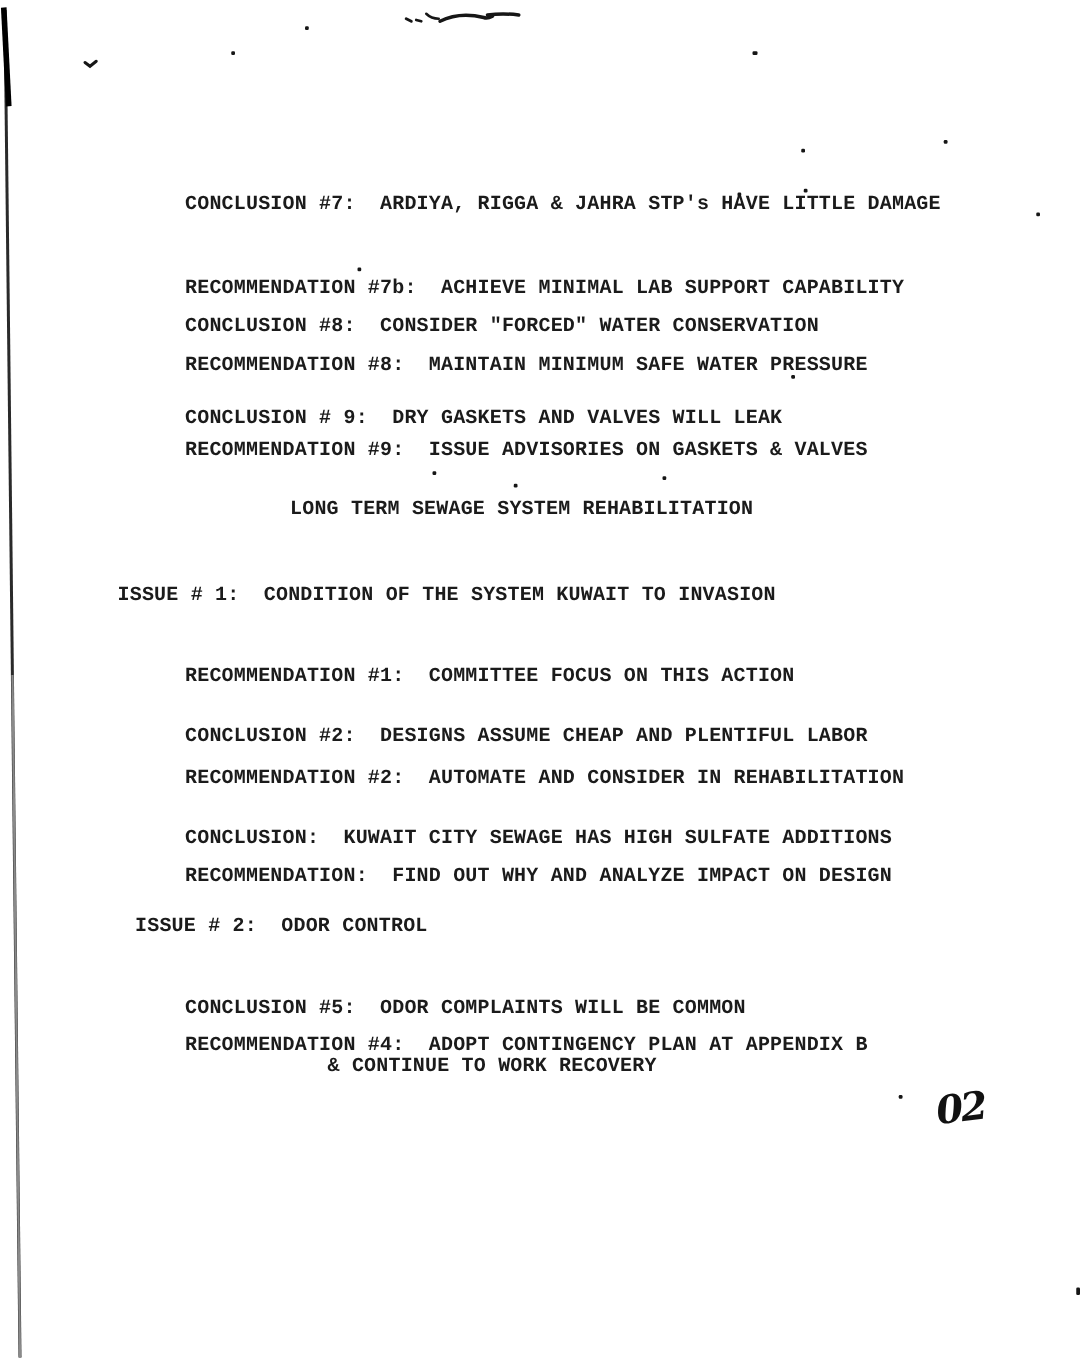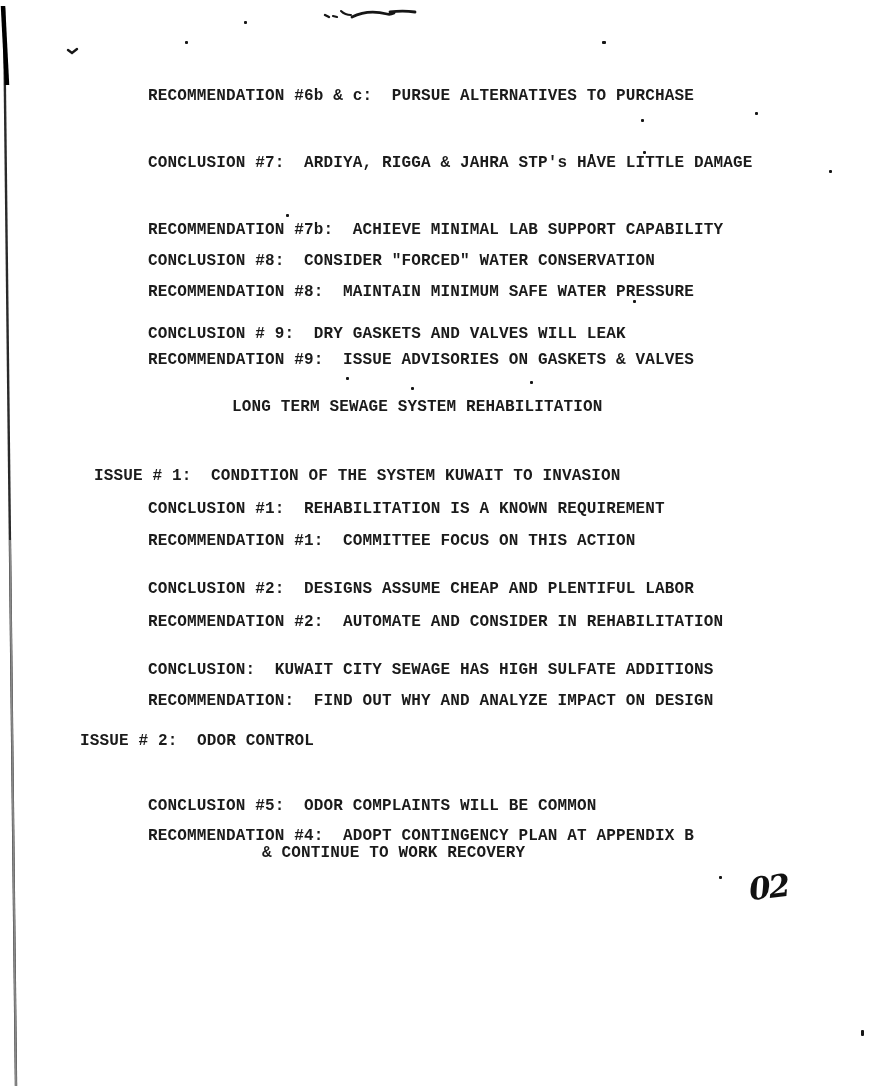--- a/index.html
+++ b/index.html
@@ -42,38 +42,36 @@
   svg.artifacts {
     position:absolute; inset:0;
     pointer-events:none;
   }
 </style>
 </head>
 <body>
 
 <div class="page">
 
-  <div class="tline" style="top:88px;left:148px">RECOMMENDATION #6b &amp; c:  PURSUE ALTERNATIVES TO PURCHASE</div>
   <div class="tline" style="top:155px;left:148px">CONCLUSION #7:  ARDIYA, RIGGA &amp; JAHRA STP's HAVE LITTLE DAMAGE</div>
   <div class="tline" style="top:222px;left:148px">RECOMMENDATION #7b:  ACHIEVE MINIMAL LAB SUPPORT CAPABILITY</div>
   <div class="tline" style="top:253px;left:148px">CONCLUSION #8:  CONSIDER "FORCED" WATER CONSERVATION</div>
   <div class="tline" style="top:284px;left:148px">RECOMMENDATION #8:  MAINTAIN MINIMUM SAFE WATER PRESSURE</div>
   <div class="tline" style="top:326px;left:148px">CONCLUSION # 9:  DRY GASKETS AND VALVES WILL LEAK</div>
   <div class="tline" style="top:352px;left:148px">RECOMMENDATION #9:  ISSUE ADVISORIES ON GASKETS &amp; VALVES</div>
 
   <div class="tline" style="top:399px;left:232px">LONG TERM SEWAGE SYSTEM REHABILITATION</div>
 
   <div class="tline" style="top:468px;left:94px">ISSUE # 1:  CONDITION OF THE SYSTEM KUWAIT TO INVASION</div>
-  <div class="tline" style="top:501px;left:148px">CONCLUSION #1:  REHABILITATION IS A KNOWN REQUIREMENT</div>
   <div class="tline" style="top:533px;left:148px">RECOMMENDATION #1:  COMMITTEE FOCUS ON THIS ACTION</div>
   <div class="tline" style="top:581px;left:148px">CONCLUSION #2:  DESIGNS ASSUME CHEAP AND PLENTIFUL LABOR</div>
   <div class="tline" style="top:614px;left:148px">RECOMMENDATION #2:  AUTOMATE AND CONSIDER IN REHABILITATION</div>
   <div class="tline" style="top:693px;left:148px">RECOMMENDATION:  FIND OUT WHY AND ANALYZE IMPACT ON DESIGN</div>
   <div class="tline" style="top:662px;left:148px">CONCLUSION:  KUWAIT CITY SEWAGE HAS HIGH SULFATE ADDITIONS</div>
-  <div class="tline" style="top:733px;left:80px">ISSUE # 2:  ODOR CONTROL</div>
+  <div class="tline" style="top:733px;left:108px">ISSUE # 2:  ODOR CONTROL</div>
   <div class="tline" style="top:798px;left:148px">CONCLUSION #5:  ODOR COMPLAINTS WILL BE COMMON</div>
   <div class="tline" style="top:828px;left:148px">RECOMMENDATION #4:  ADOPT CONTINGENCY PLAN AT APPENDIX B</div>
   <div class="tline" style="top:845px;left:262px">&amp; CONTINUE TO WORK RECOVERY</div>
 
   <div class="handwritten">02</div>
 
   <svg class="artifacts" width="872" height="1088" viewBox="0 0 872 1088">
     <g>
       <path d="M4,8 L16,1086" stroke="#2a2a2a" stroke-width="2.4" fill="none"></path>
       <path d="M3,6 L7,85" stroke="#000000" stroke-width="4.5" fill="none"></path>

